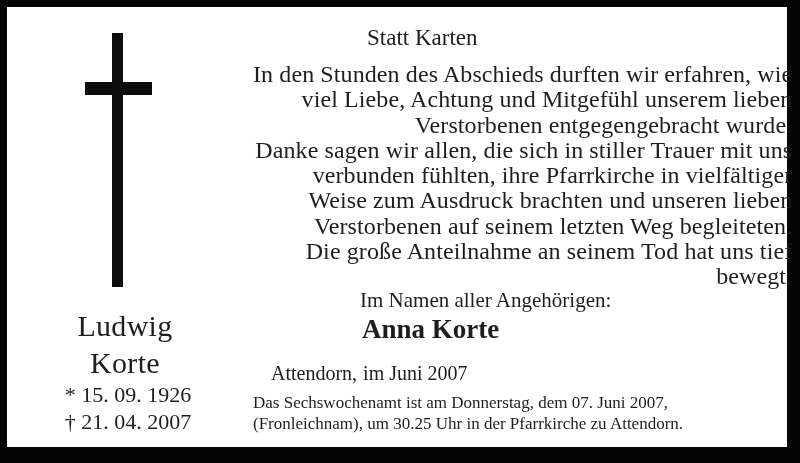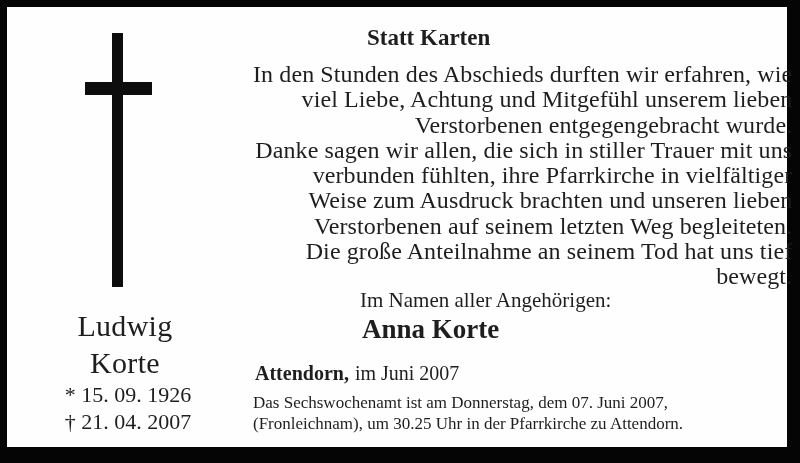--- a/index.html
+++ b/index.html
@@ -45,21 +45,21 @@
   .life-dates {
     left: 8px; top: 374px; width: 226px;
     text-align: center;
     font-size: 22px;
     line-height: 27px;
   }
 
   
   .heading {
     left: 360px; top: 17px;
-    font-weight: bold;
+    font-weight: normal;
     font-size: 23px;
     line-height: 28px;
     white-space: nowrap;
   }
   .body-text {
     left: 246px; top: 55px;
     font-size: 24px;
     line-height: 25.3px;
     letter-spacing: 0.1px;
     text-align: right;
@@ -77,21 +77,21 @@
     font-size: 27px;
     line-height: 32px;
     white-space: nowrap;
   }
   .place-date {
     left: 248px; top: 354px;
     font-size: 20px;
     line-height: 25px;
     white-space: nowrap;
   }
-  .place-date .place { font-weight: bold; }
+  .place-date .place { font-weight: normal; margin-left: 16px; }
   .place-date .rest { margin-left: 0.3em; }
   .service {
     left: 246px; top: 386px;
     font-size: 17px;
     line-height: 20.5px;
   }
   .service div { white-space: nowrap; }
 </style>
 </head>
 <body>

